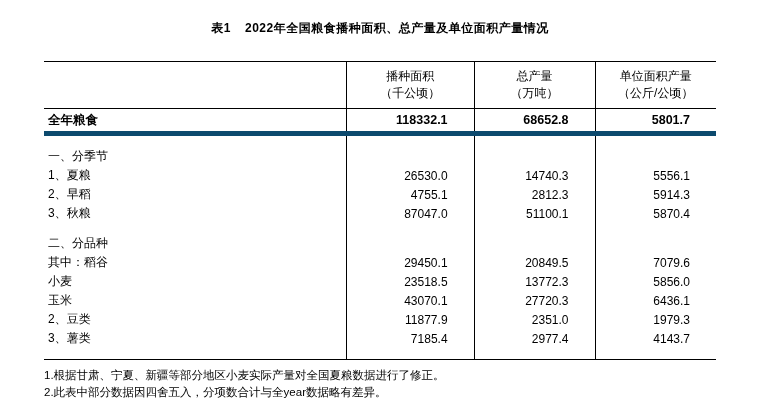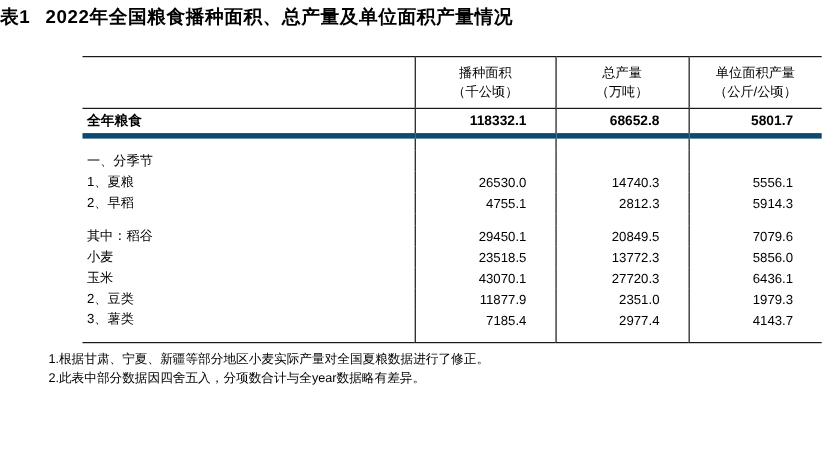--- a/index.html
+++ b/index.html
@@ -14,39 +14,38 @@
     color: #000000;
     overflow: hidden;
   }
   .page {
     position: relative;
     width: 760px;
     height: 417px;
     box-sizing: border-box;
   }
   .title {
-    text-align: left;
-    font-size: 17px;
+    text-align: center;
+    font-size: 12px;
     font-weight: bold;
-    padding-top: 4px;
+    padding-top: 20px;
     letter-spacing: 0.5px;
   }
   .title .title-num {
     margin-right: 14px;
   }
   .table-wrap {
     margin: 24px auto 0 auto;
     width: 672px;
   }
   table.maintable {
     border-collapse: collapse;
     width: 100%;
     font-size: 12px;
     table-layout: fixed;
-    margin-left: 31px;
   }
   table.maintable col.c1 { width: 45%; }
   table.maintable col.c2 { width: 19%; }
   table.maintable col.c3 { width: 18%; }
   table.maintable col.c4 { width: 18%; }
 
   .maintable td, .maintable th {
     padding: 0;
     vertical-align: middle;
   }
@@ -175,28 +174,40 @@
           <td class="num vline">26530.0</td>
           <td class="num vline">14740.3</td>
           <td class="num vline">5556.1</td>
         </tr>
         <tr class="body-row">
           <td class="lbl ind-1">2、早稻</td>
           <td class="num vline">4755.1</td>
           <td class="num vline">2812.3</td>
           <td class="num vline">5914.3</td>
         </tr>
+        <tr class="body-row">
+          <td class="lbl ind-1">3、秋粮</td>
+          <td class="num vline">87047.0</td>
+          <td class="num vline">51100.1</td>
+          <td class="num vline">5870.4</td>
+        </tr>
 
         <tr class="spacer-row">
           <td></td>
           <td class="vline"></td>
           <td class="vline"></td>
           <td class="vline"></td>
         </tr>
 
+        <tr class="group-row">
+          <td class="lbl ind-1">二、分品种</td>
+          <td class="vline"></td>
+          <td class="vline"></td>
+          <td class="vline"></td>
+        </tr>
 
         <tr class="body-row">
           <td class="lbl ind-2">其中：稻谷</td>
           <td class="num vline">29450.1</td>
           <td class="num vline">20849.5</td>
           <td class="num vline">7079.6</td>
         </tr>
         <tr class="body-row">
           <td class="lbl ind-4">小麦</td>
           <td class="num vline">23518.5</td>

